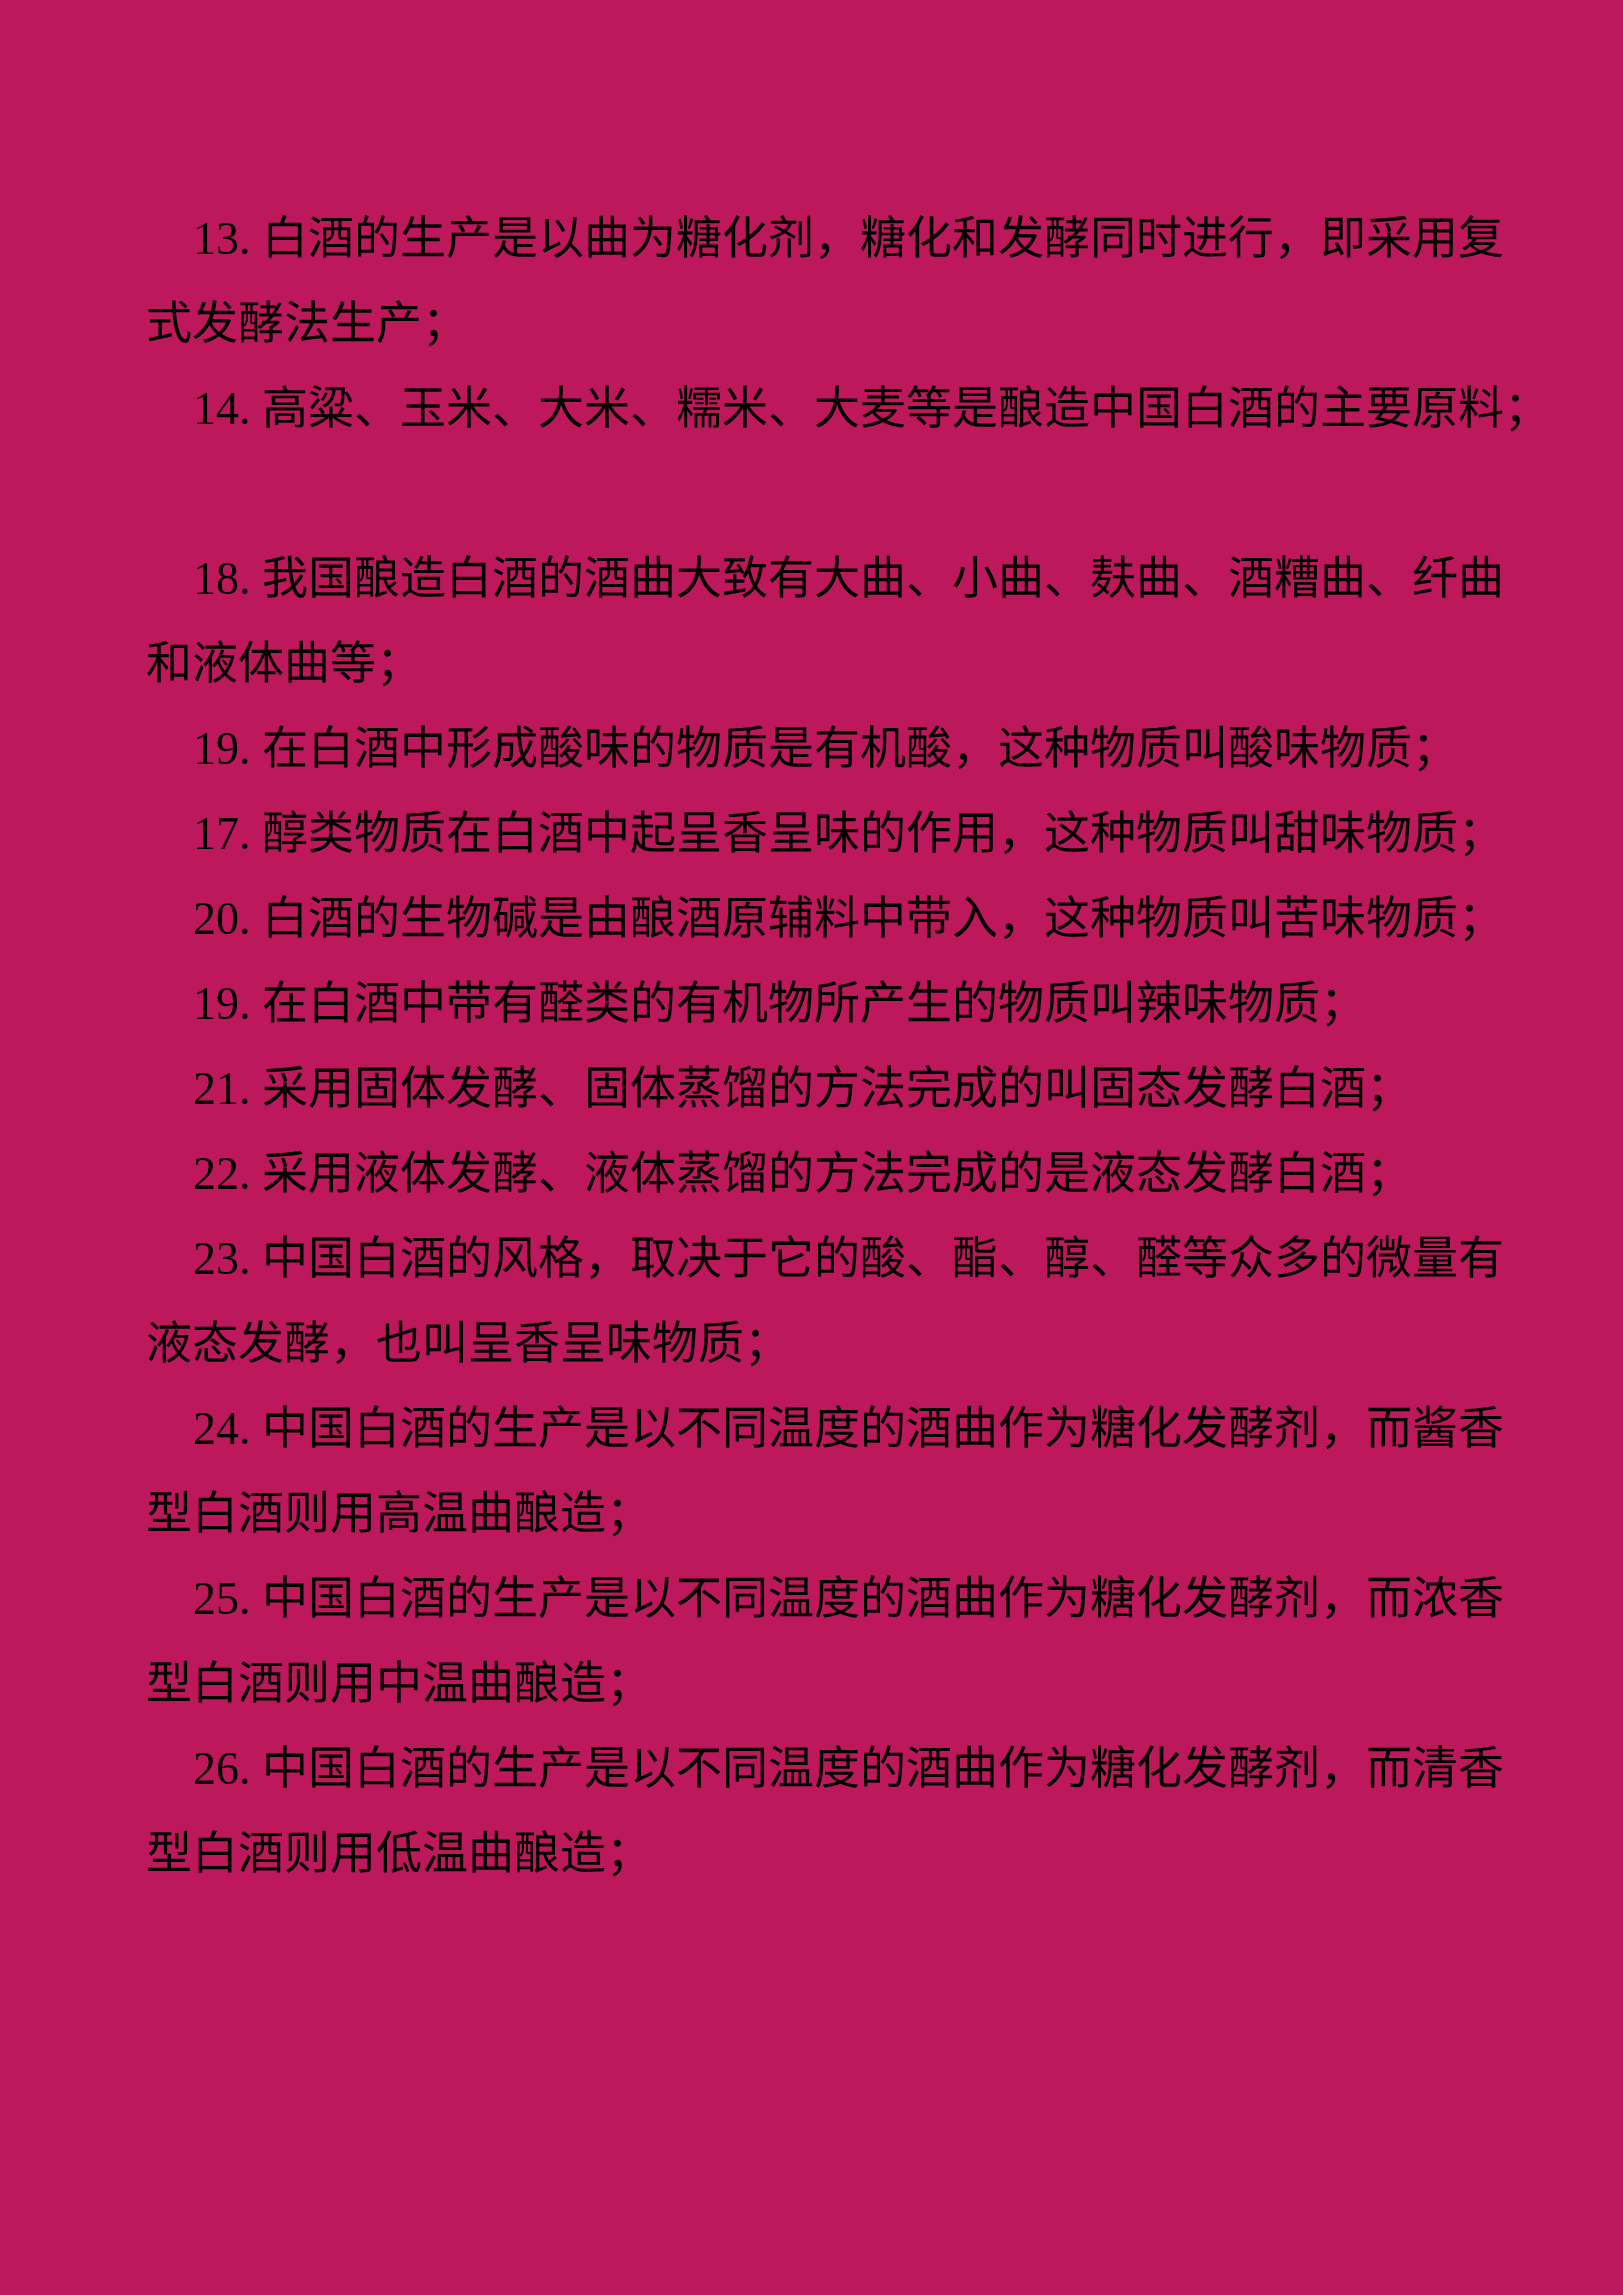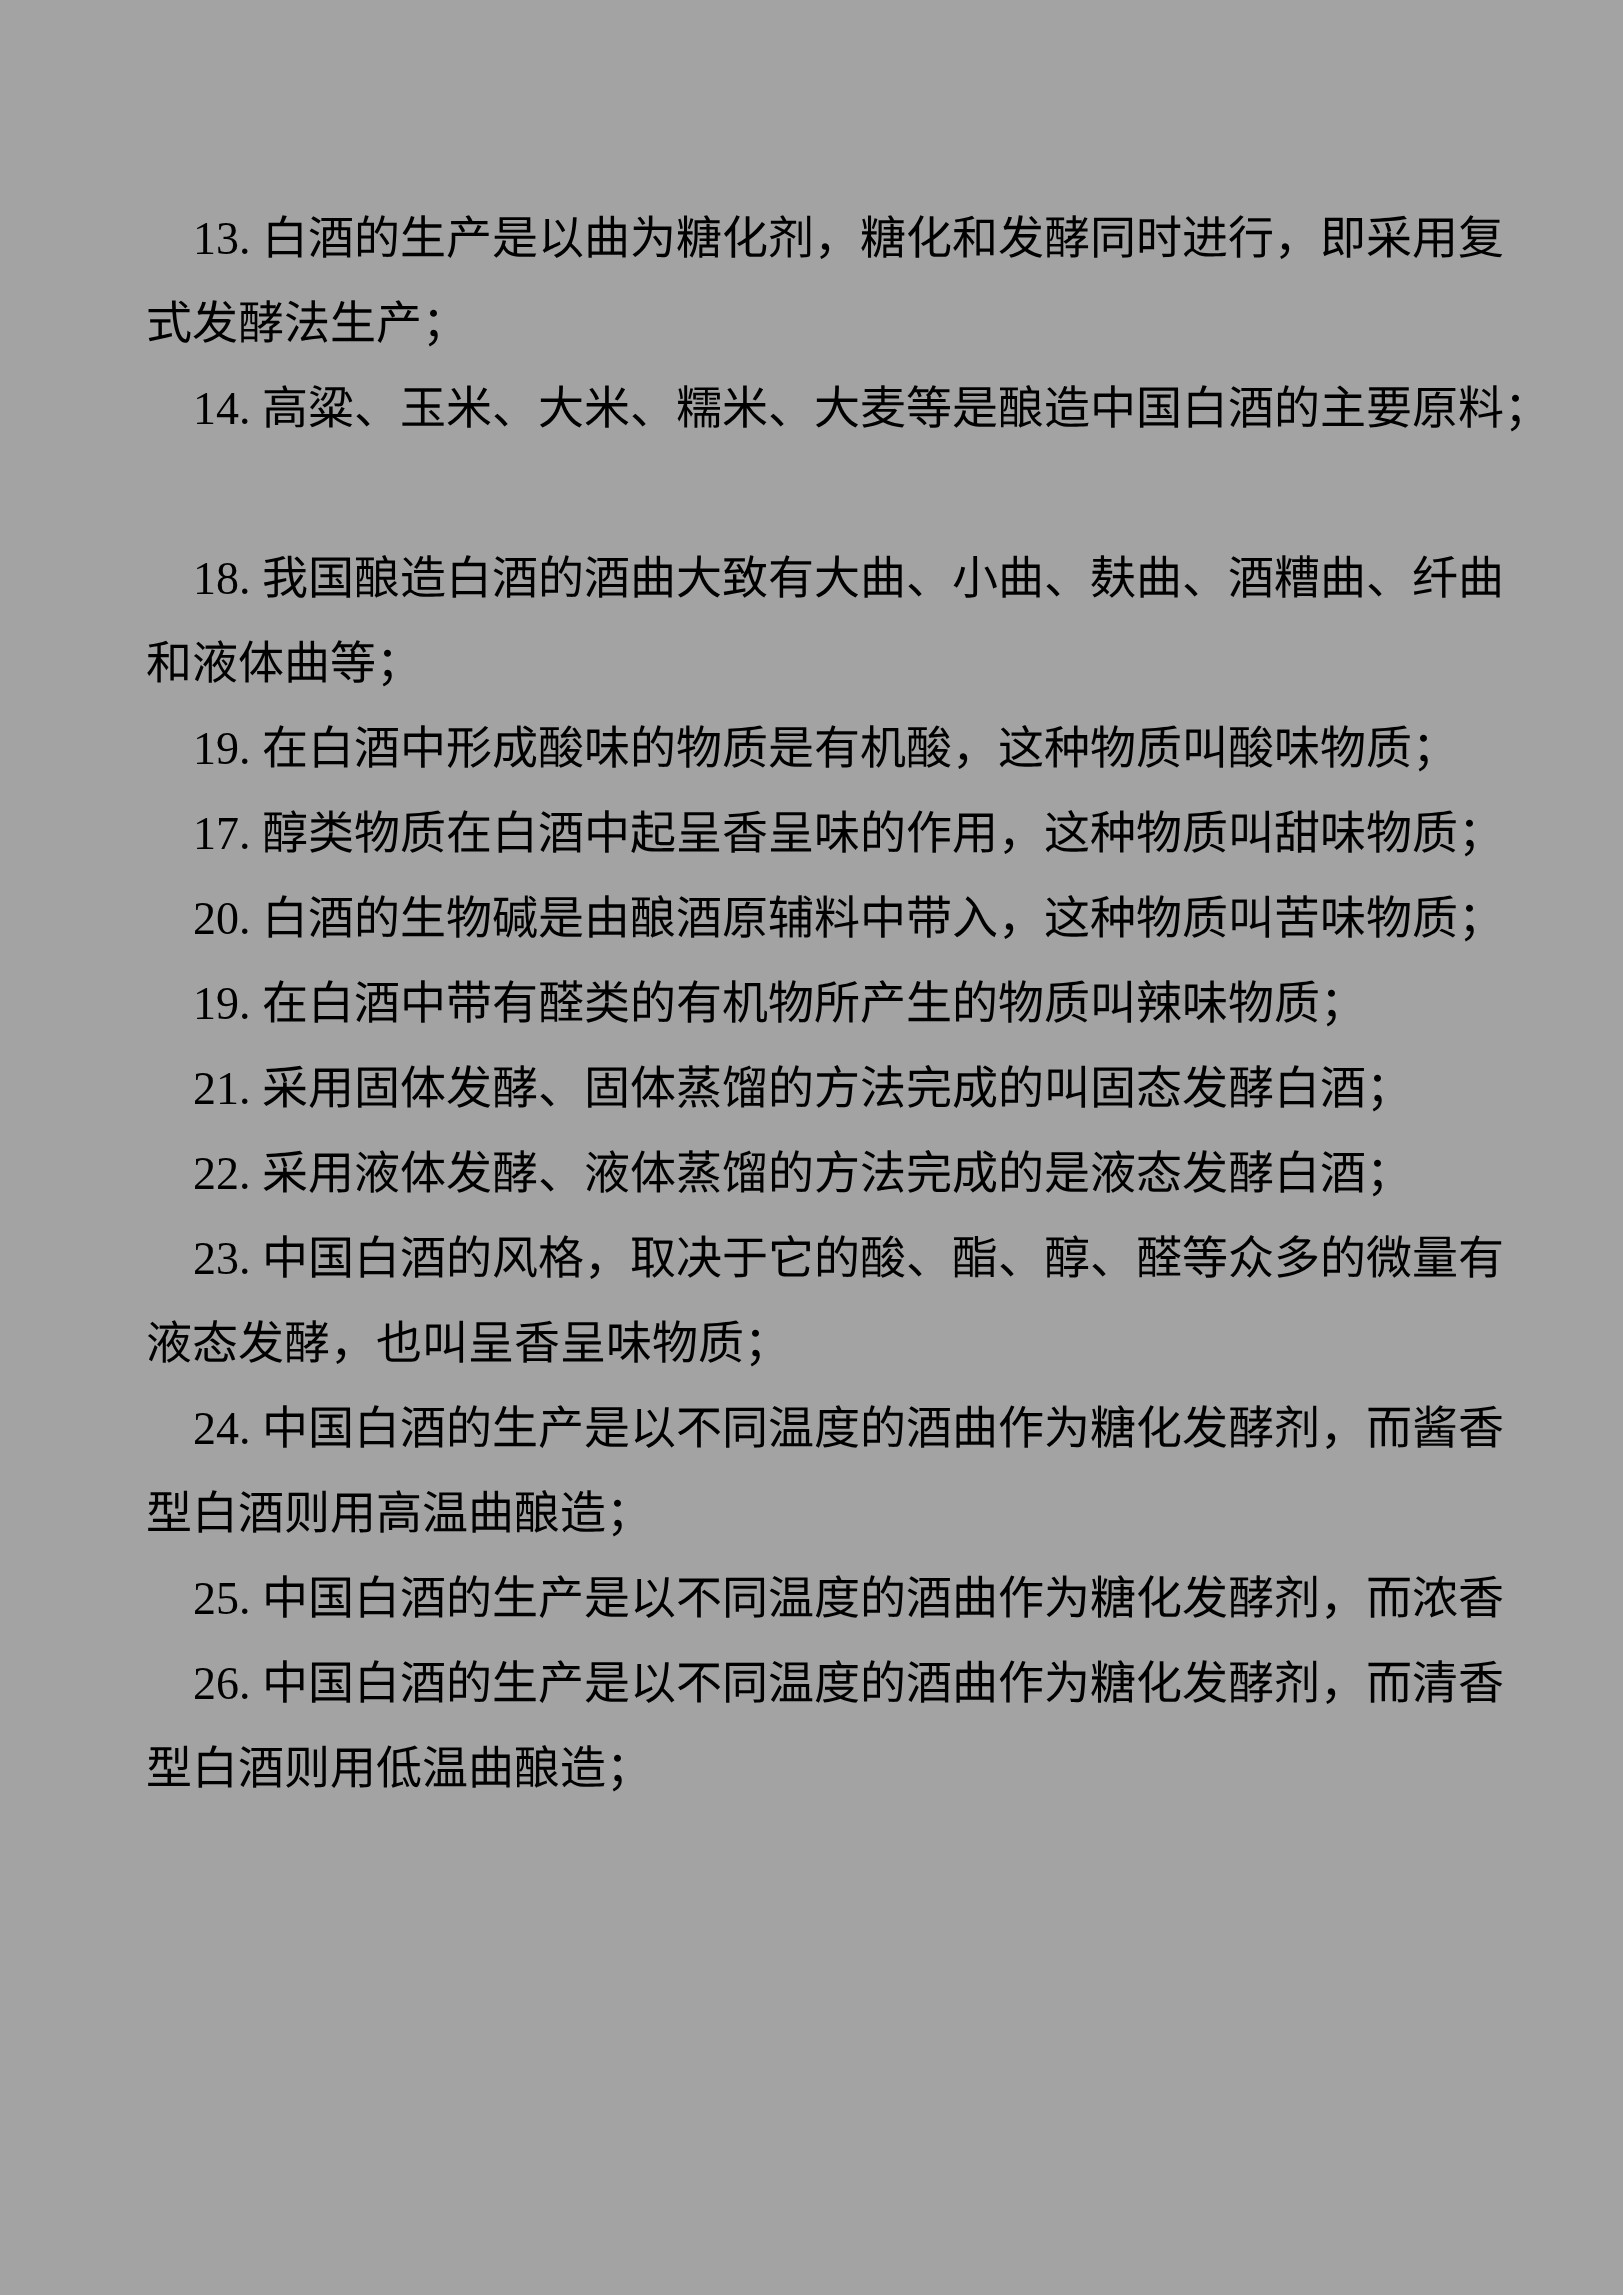--- a/index.html
+++ b/index.html
@@ -11,21 +11,21 @@
       width: 1623px;
       height: 2295px;
       position: relative;
       overflow: hidden;
     }
     .page {
       box-sizing: border-box;
       width: 1623px;
       height: 2295px;
       padding: 196px 146px 0 146px;
-      background: #a3a3a3;
+      background: #be185d;
       color: #000000;
       font-family: "Liberation Serif", "DejaVu Serif", serif;
       font-size: 46px;
       line-height: 85px;
       font-weight: 400;
     }
     .line {
       height: 85px;
       white-space: pre;
     }
@@ -50,16 +50,17 @@
   <div class="line first">17. 醇类物质在白酒中起呈香呈味的作用，这种物质叫甜味物质；</div>
   <div class="line first">20. 白酒的生物碱是由酿酒原辅料中带入，这种物质叫苦味物质；</div>
   <div class="line first">19. 在白酒中带有醛类的有机物所产生的物质叫辣味物质；</div>
   <div class="line first">21. 采用固体发酵、固体蒸馏的方法完成的叫固态发酵白酒；</div>
   <div class="line first">22. 采用液体发酵、液体蒸馏的方法完成的是液态发酵白酒；</div>
   <div class="line first">23. 中国白酒的风格，取决于它的酸、酯、醇、醛等众多的微量有</div>
   <div class="line continuation">液态发酵，也叫呈香呈味物质；</div>
   <div class="line first">24. 中国白酒的生产是以不同温度的酒曲作为糖化发酵剂，而酱香</div>
   <div class="line continuation">型白酒则用高温曲酿造；</div>
   <div class="line first">25. 中国白酒的生产是以不同温度的酒曲作为糖化发酵剂，而浓香</div>
+  <div class="line continuation">型白酒则用中温曲酿造；</div>
   <div class="line first">26. 中国白酒的生产是以不同温度的酒曲作为糖化发酵剂，而清香</div>
   <div class="line continuation">型白酒则用低温曲酿造；</div>
 </main>
 
 
 </body></html>

